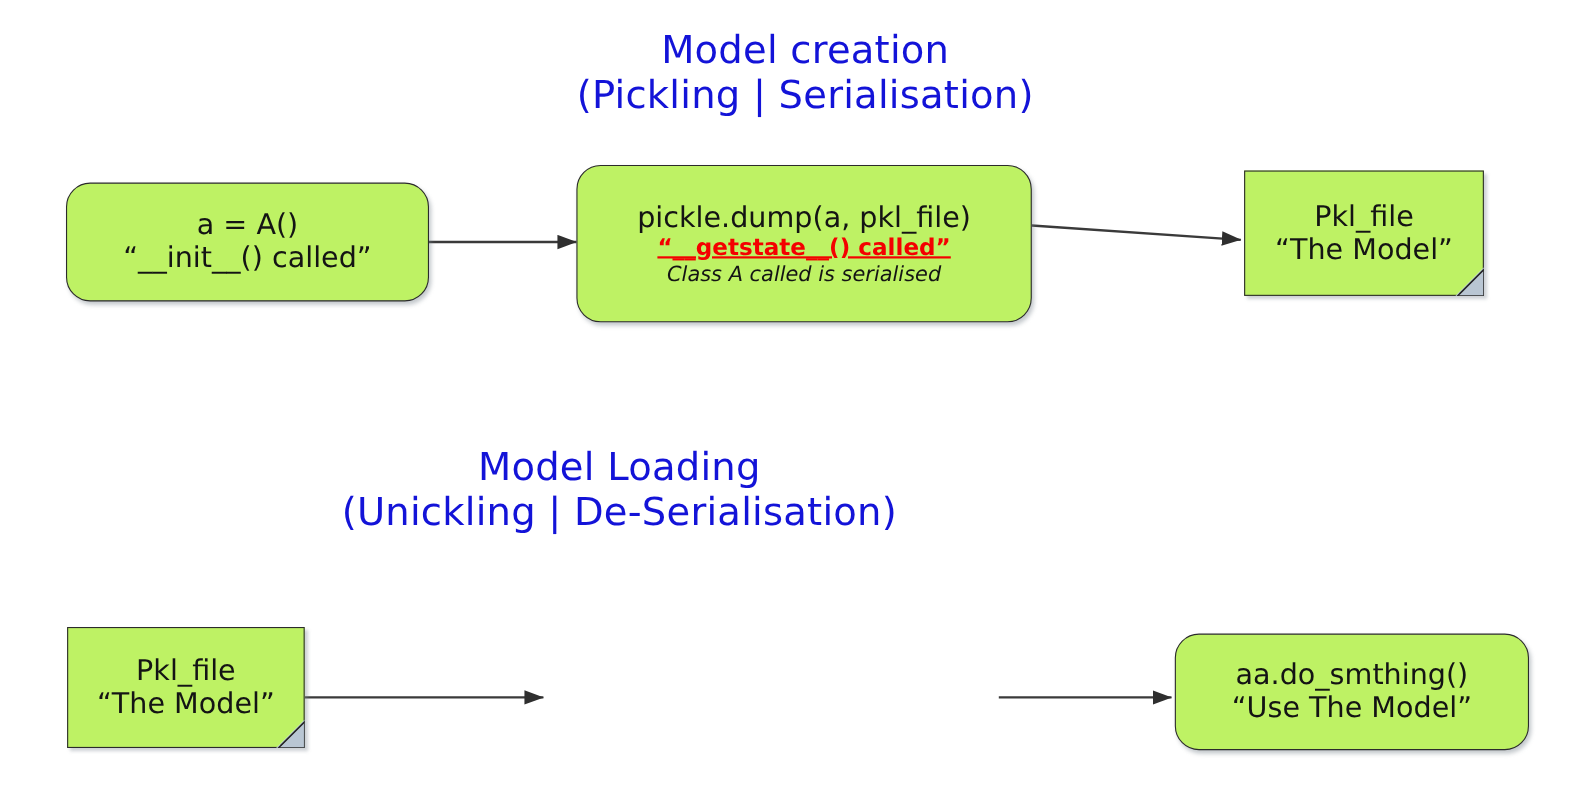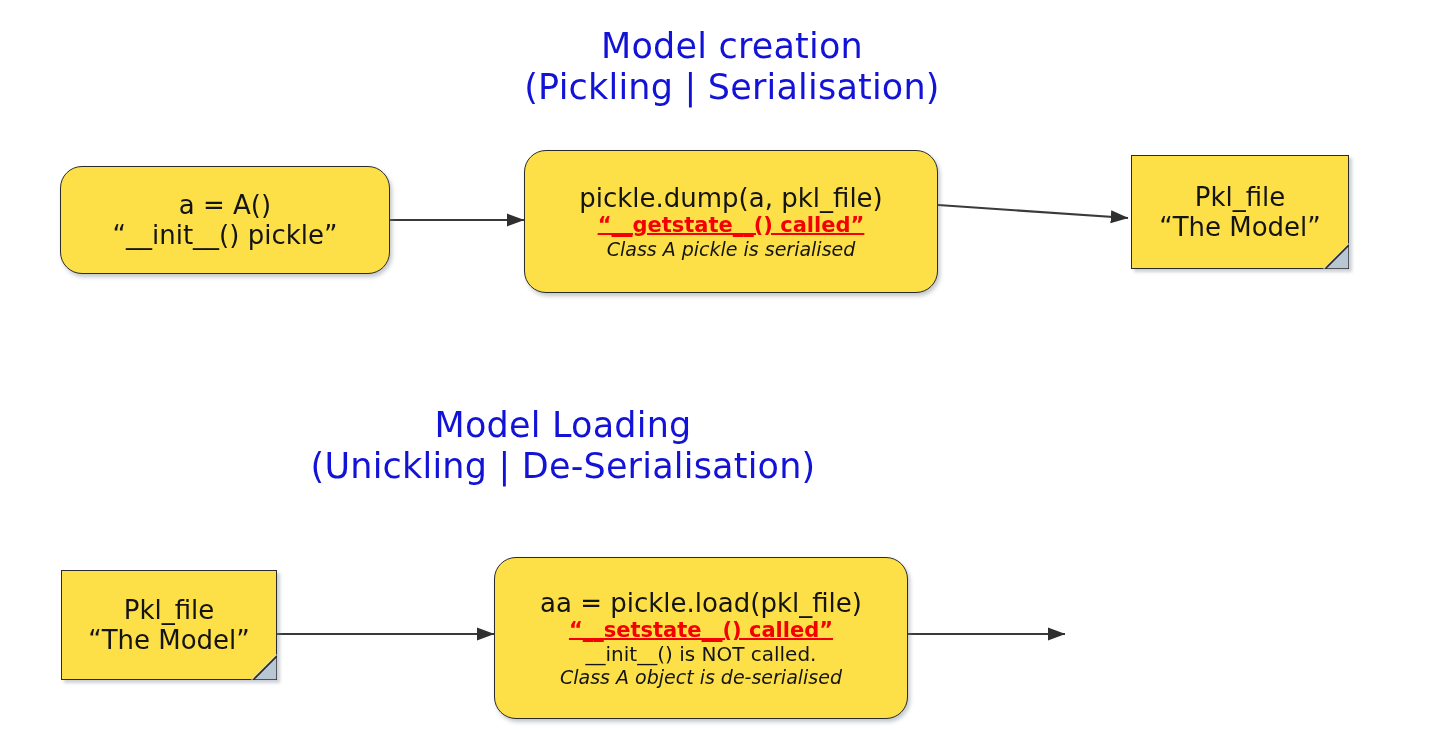--- a/index.html
+++ b/index.html
@@ -41,21 +41,21 @@
   #title-creation .line1,
   #title-creation .line2 { transform: translateX(-12px); }
   #title-loading  { left: 0; top: 405px; width: 1176px; }
   #title-loading .line1,
   #title-loading .line2 { transform: translateX(-25px); }
 
   
   .node {
     position: absolute;
     box-sizing: border-box;
-    background: #fde047;
+    background: #bef264;
     border: 1.6px solid #2b2b2b;
     display: flex;
     flex-direction: column;
     align-items: center;
     justify-content: center;
     text-align: center;
     color: #111111;
     filter: drop-shadow(2px 3px 2px rgba(120,130,140,0.45));
   }
   .node.rounded {
@@ -138,27 +138,27 @@
 
     <line x1="938" y1="205" x2="1128" y2="218" stroke="#3a3a3a" stroke-width="2.1" marker-end="url(#ah)"></line>
 
     <line x1="277" y1="634" x2="494" y2="634" stroke="#3a3a3a" stroke-width="2.1" marker-end="url(#ah)"></line>
 
     <line x1="908" y1="634" x2="1065" y2="634" stroke="#3a3a3a" stroke-width="2.1" marker-end="url(#ah)"></line>
   </svg>
 
   <div class="node rounded" id="top-node-1" style="left:60px; top:166px; width:330px; height:108px;">
     <span class="ln code">a = A()</span>
-    <span class="ln code">“__init__() pickle”</span>
+    <span class="ln code">“__init__() called”</span>
   </div>
 
   <div class="node rounded" id="top-node-2" style="left:524px; top:150px; width:414px; height:143px;">
     <span class="ln code">pickle.dump(a, pkl_file)</span>
     <span class="ln red">“__getstate__() called”</span>
-    <span class="ln note">Class A pickle is serialised</span>
+    <span class="ln note">Class A called is serialised</span>
   </div>
 
   <div class="node doc" id="top-node-3" style="left:1131px; top:155px; width:218px; height:114px;">
     <span class="ln code">Pkl_file</span>
     <span class="ln code">“The Model”</span>
     <svg class="fold" viewBox="0 0 26 26" xmlns="http://www.w3.org/2000/svg">
       <path d="M26,0 L26,26 L0,26 Z" fill="#cfdfef"></path>
       <path d="M26,2 L26,26 L2,26 Z" fill="#b9c6d3" stroke="#2b2b2b" stroke-width="1.4"></path>
       <path d="M26,2 L4,24" stroke="#2b2b2b" stroke-width="1.2" fill="none"></path>
     </svg>
@@ -167,21 +167,19 @@
   <div class="node doc" id="bottom-node-1" style="left:61px; top:570px; width:216px; height:110px;">
     <span class="ln code">Pkl_file</span>
     <span class="ln code">“The Model”</span>
     <svg class="fold" viewBox="0 0 26 26" xmlns="http://www.w3.org/2000/svg">
       <path d="M26,0 L26,26 L0,26 Z" fill="#cfdfef"></path>
       <path d="M26,2 L26,26 L2,26 Z" fill="#b9c6d3" stroke="#2b2b2b" stroke-width="1.4"></path>
       <path d="M26,2 L4,24" stroke="#2b2b2b" stroke-width="1.2" fill="none"></path>
     </svg>
   </div>
 
-  <div class="node rounded" id="bottom-node-2" style="left:494px; top:557px; width:414px; height:162px;">
-    <span class="ln code">aa = pickle.load(pkl_file)</span>
-    <span class="ln red">“__setstate__() called”</span>
-    <span class="ln note2">__init__() is NOT called.</span>
-    <span class="ln note">Class A object is de-serialised</span>
+
+  <div class="node rounded" id="bottom-node-3" style="left:1068px; top:576px; width:322px; height:106px;">
+    <span class="ln code">aa.do_smthing()</span>
+    <span class="ln code">“Use The Model”</span>
   </div>
-
 
 </div>
 
 </body></html>

